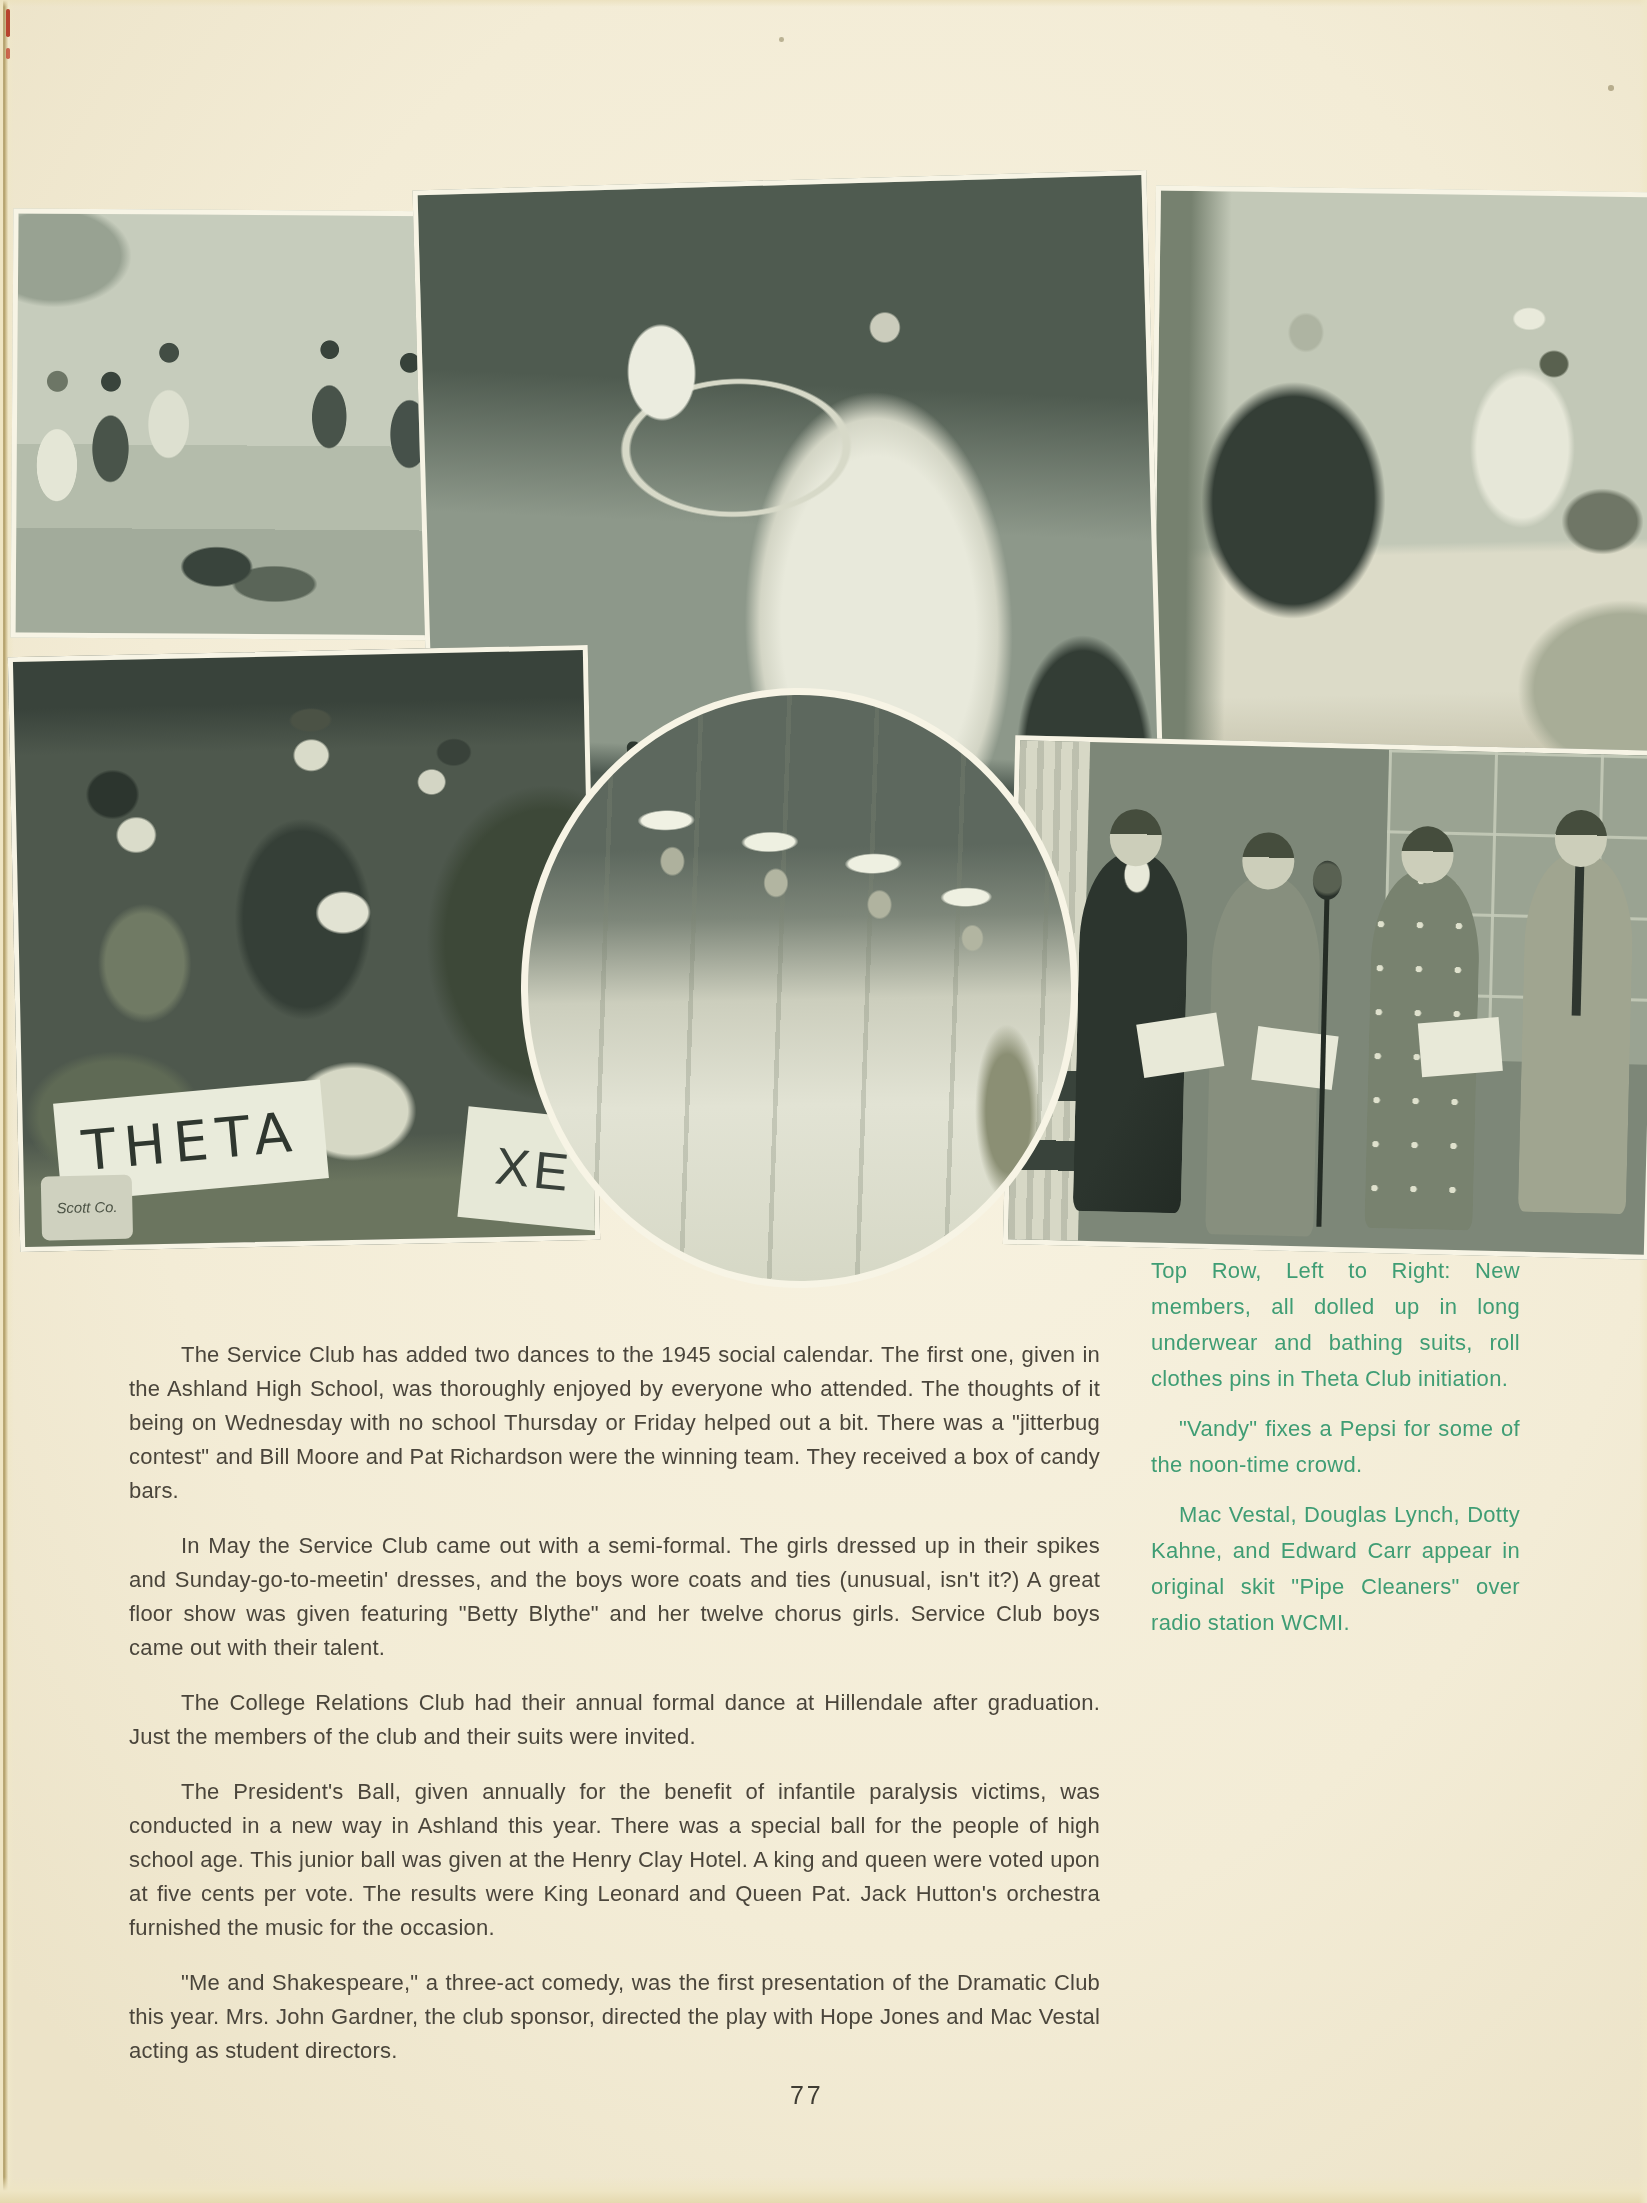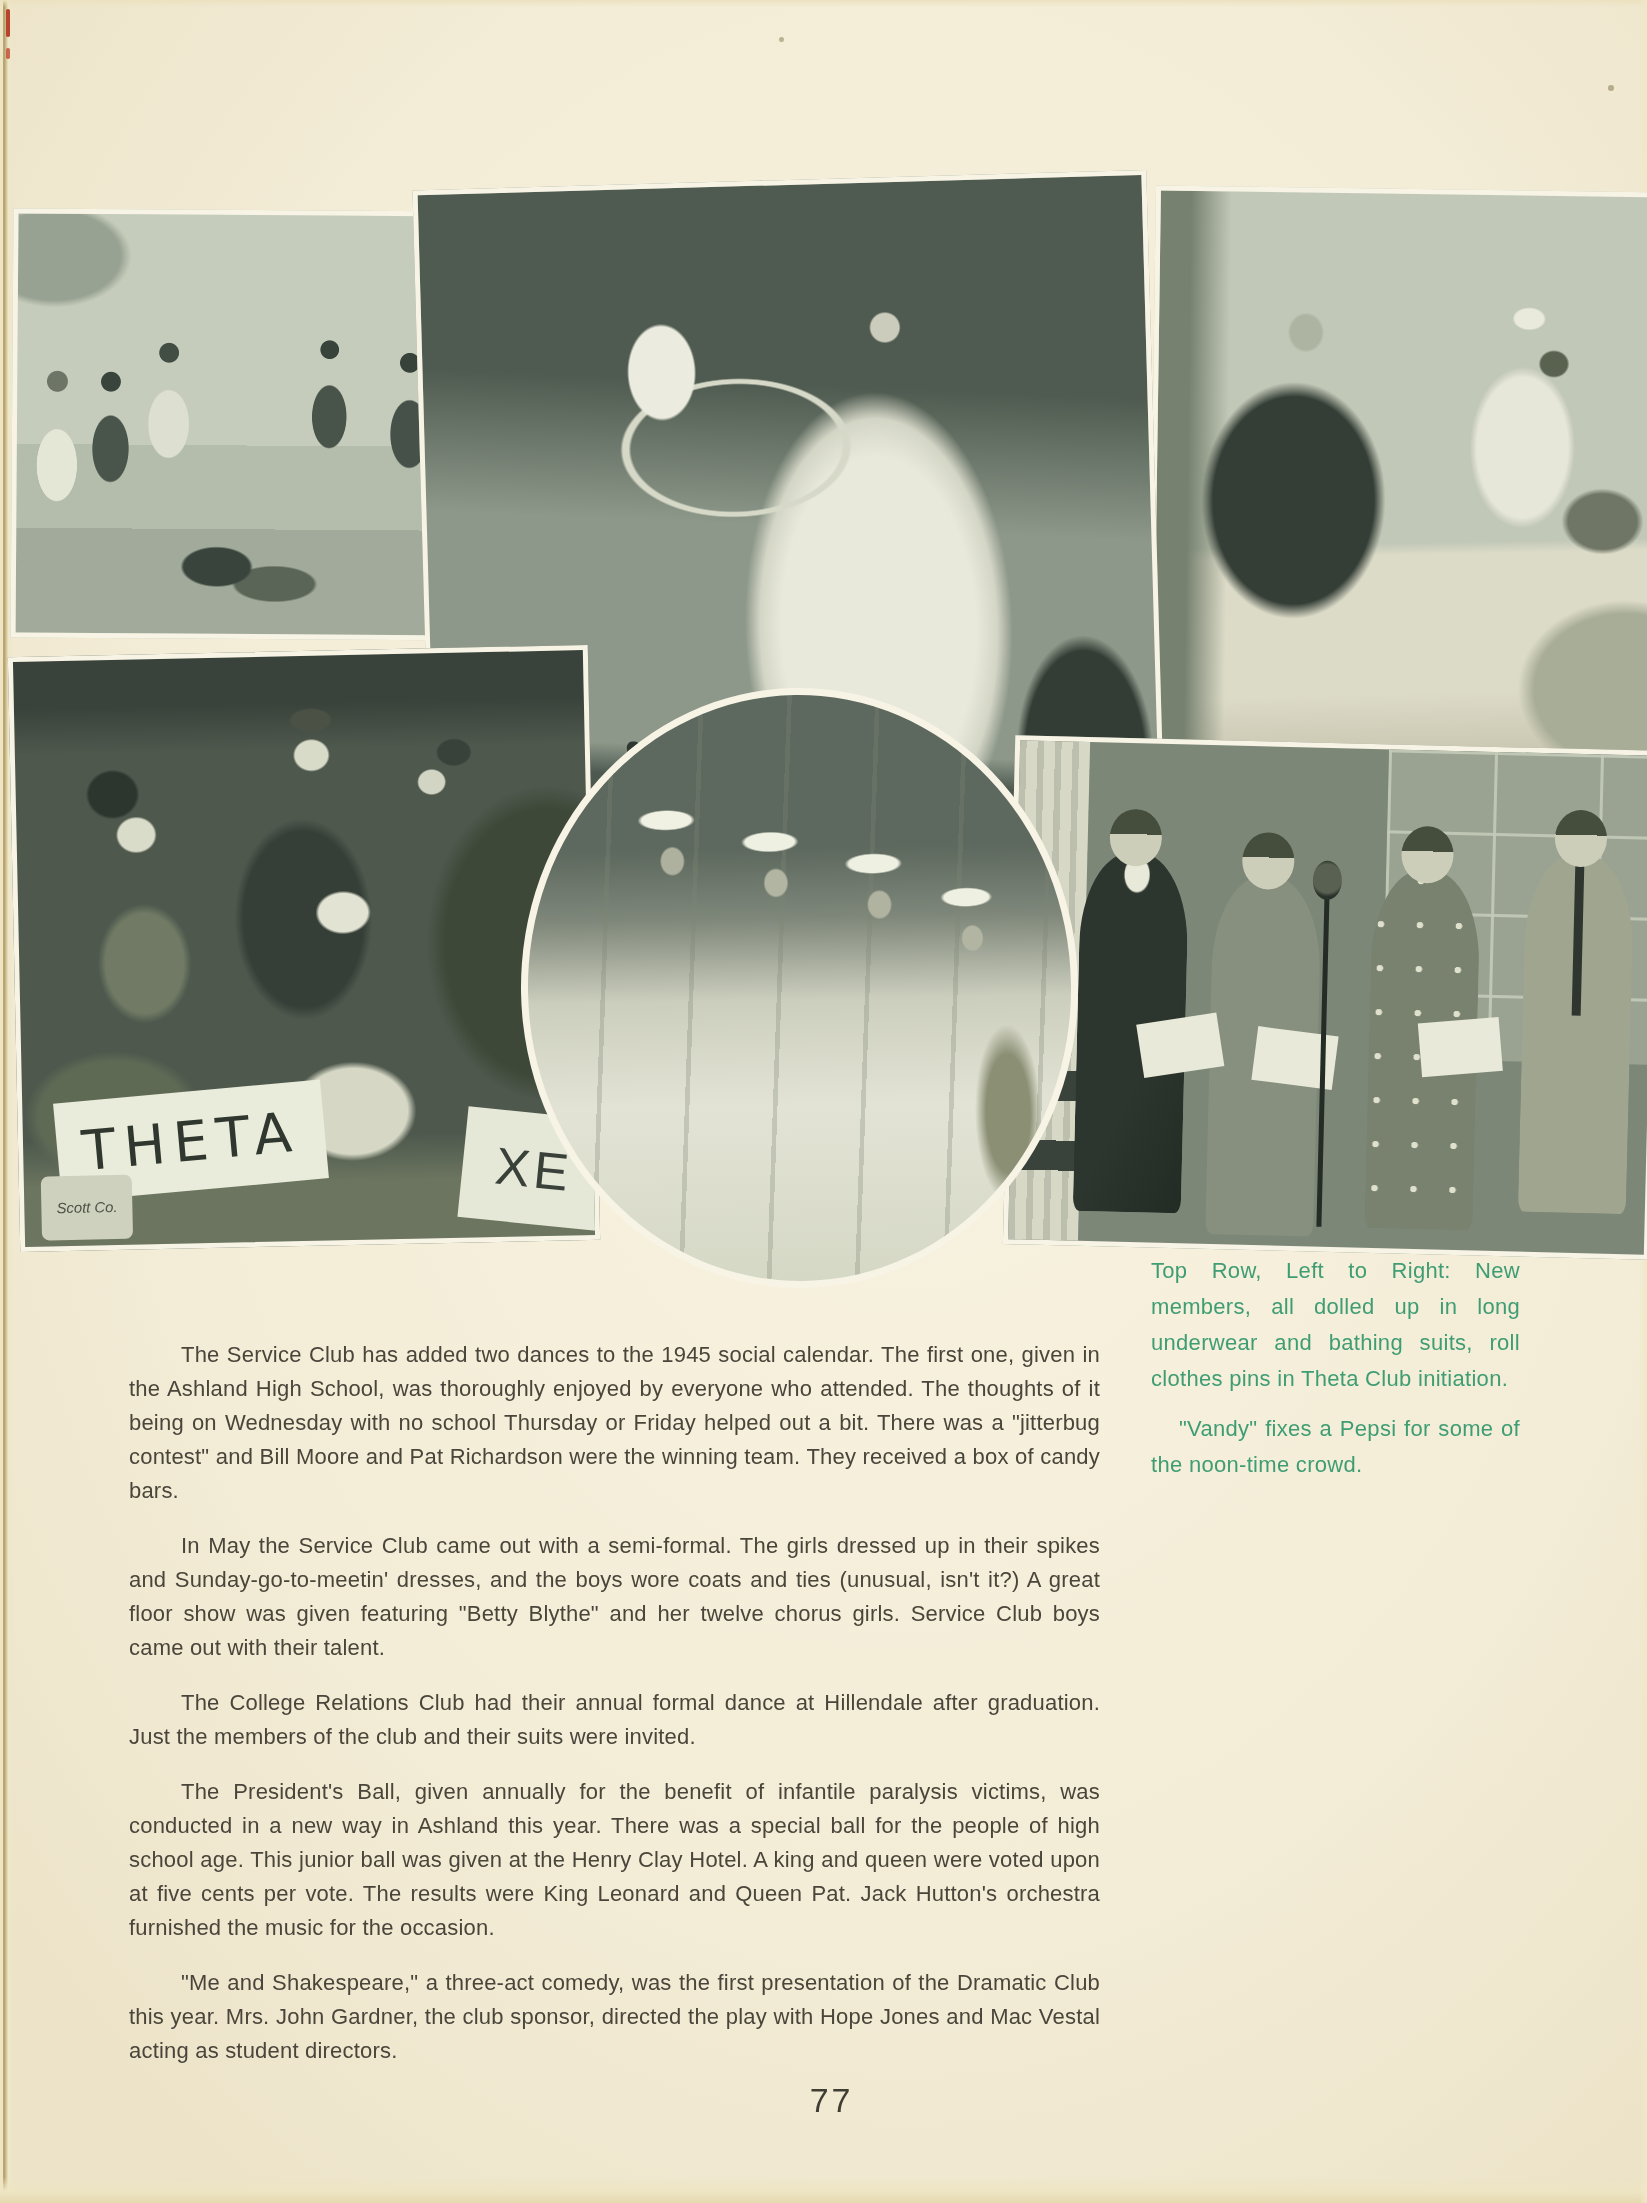--- a/index.html
+++ b/index.html
@@ -155,22 +155,22 @@
   
   .captions{position:absolute;left:1151px;top:1253px;width:369px;z-index:6;}
   .captions p{margin:0 0 14px;text-indent:28px;font-size:22px;line-height:36px;
     text-align:justify;color:#3f9d74;letter-spacing:0.3px;}
   .captions p.first{text-indent:0;}
 
   .bodytext{position:absolute;left:129px;top:1338px;width:971px;z-index:6;}
   .bodytext p{margin:0 0 21px;text-indent:52px;font-size:22px;line-height:34px;
     text-align:justify;color:#4a453b;letter-spacing:0.2px;}
 
-  .pageno{position:absolute;left:790px;top:2081px;width:83px;text-align:center;
-    font-size:34px;letter-spacing:2.8px;color:#403d34;z-index:6;}
+  .pageno{position:absolute;left:790px;top:2081px;width:83px;text-align:left;
+    font-size:25px;letter-spacing:2.8px;color:#403d34;z-index:6;}
 </style>
 </head>
 <body>
 
 <div id="page">
 
   <div class="edge edge-left"></div>
   <div class="edge edge-top"></div>
   <div class="edge edge-bottom"></div>
   <div class="edge edge-right"></div>
@@ -210,20 +210,21 @@
       <div class="mic ph-child"></div>
     </div>
 
     <div class="photo p5"></div>
 
   </div>
 
   <div class="captions">
     <p class="first">Top Row, Left to Right: New members, all dolled up in long underwear and bathing suits, roll clothes pins in Theta Club initiation.</p>
     <p>"Vandy" fixes a Pepsi for some of the noon-time crowd.</p>
+    <p>Mac Vestal, Douglas Lynch, Dotty Kahne, and Edward Carr appear in original skit "Pipe Cleaners" over radio station WCMI.</p>
   </div>
 
   <div class="bodytext">
     <p>The Service Club has added two dances to the 1945 social calendar. The first one, given in the Ashland High School, was thoroughly enjoyed by everyone who attended. The thoughts of it being on Wednesday with no school Thursday or Friday helped out a bit. There was a "jitterbug contest" and Bill Moore and Pat Richardson were the winning team. They received a box of candy bars.</p>
     <p>In May the Service Club came out with a semi-formal. The girls dressed up in their spikes and Sunday-go-to-meetin' dresses, and the boys wore coats and ties (unusual, isn't it?) A great floor show was given featuring "Betty Blythe" and her twelve chorus girls. Service Club boys came out with their talent.</p>
     <p>The College Relations Club had their annual formal dance at Hillendale after graduation. Just the members of the club and their suits were invited.</p>
     <p>The President's Ball, given annually for the benefit of infantile paralysis victims, was conducted in a new way in Ashland this year. There was a special ball for the people of high school age. This junior ball was given at the Henry Clay Hotel. A king and queen were voted upon at five cents per vote. The results were King Leonard and Queen Pat. Jack Hutton's orchestra furnished the music for the occasion.</p>
     <p>"Me and Shakespeare," a three-act comedy, was the first presentation of the Dramatic Club this year. Mrs. John Gardner, the club sponsor, directed the play with Hope Jones and Mac Vestal acting as student directors.</p>
   </div>
 

